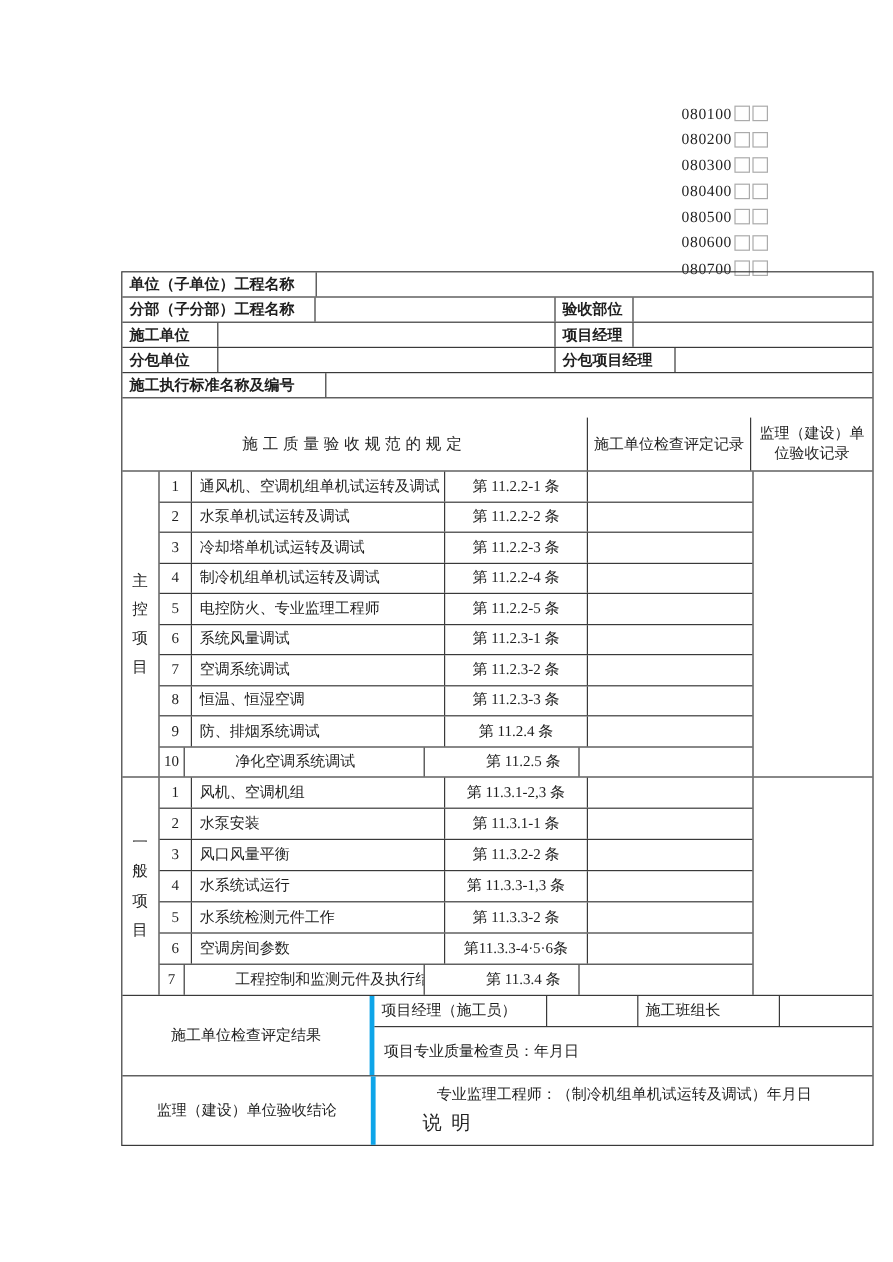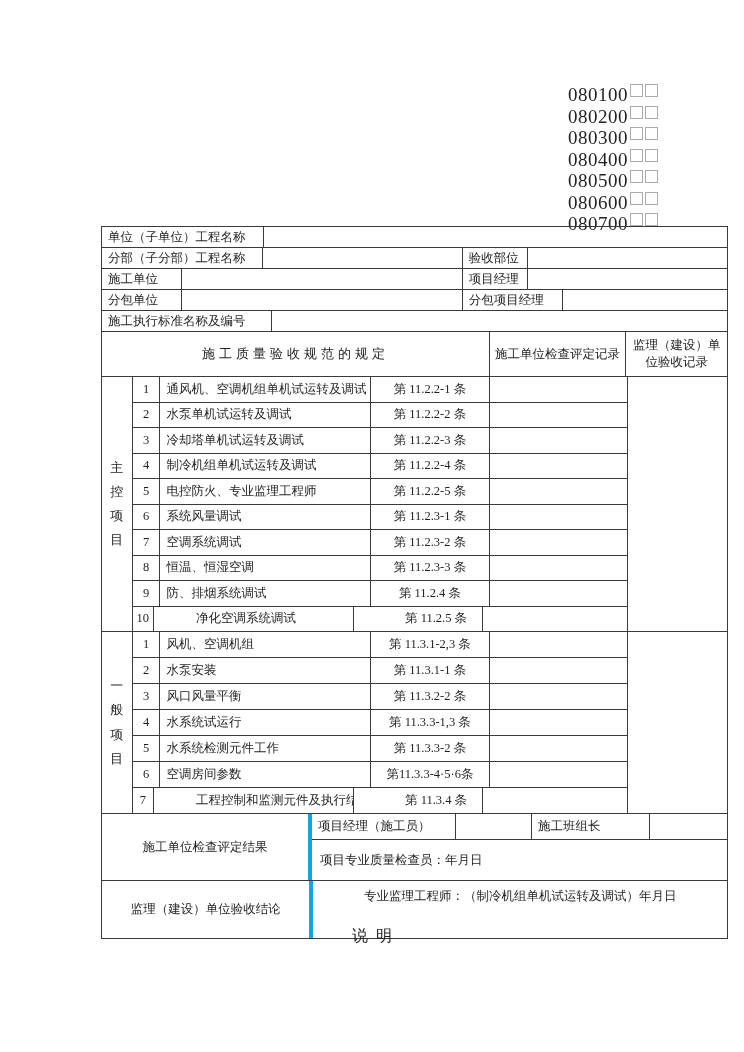--- a/index.html
+++ b/index.html
@@ -3,37 +3,37 @@
 <meta charset="utf-8">
 <style>
   html,body{margin:0;padding:0;}
   body{
     width:744px;height:1052px;background:#ffffff;position:relative;
     font-family:"Liberation Serif","DejaVu Serif",serif;
     color:#1f1f1f;-webkit-font-smoothing:antialiased;
   }
   
   .codes{position:absolute;left:568px;top:84px;}
-  .code-line{height:21.5px;display:flex;align-items:flex-start;font-size:19px;letter-spacing:.5px;}
+  .code-line{height:21.5px;display:flex;align-items:center;font-size:13px;letter-spacing:.5px;}
   .box{width:11px;height:11px;border:1px solid #ababab;margin-left:2px;background:#fff;}
   
   .sheet{
     position:absolute;left:101px;top:226px;width:627px;
     border:1px solid #3a3a3a;box-sizing:border-box;font-size:12.5px;
   }
   .tr{display:flex;border-bottom:1px solid #3a3a3a;}
   .td{
     border-right:1px solid #3a3a3a;box-sizing:border-box;display:flex;
     align-items:center;padding:0 6px;overflow:hidden;white-space:nowrap;
   }
   .td:last-child{border-right:none;}
   .td.wrap{white-space:normal;}
   .ctr{justify-content:center;text-align:center;padding:0 2px;}
-  .info .tr{height:20px;}
-  .spec-head{height:44px;}
+  .info .tr{height:20px;font-weight:bold;}
+  .spec-head{height:44px;margin-top:16px;}
   .spec-head .td{white-space:normal;}
   .reg-head{letter-spacing:4px;font-size:13px;}
   .block{display:flex;border-bottom:1px solid #3a3a3a;box-sizing:border-box;}
   .vcell{width:31px;border-right:1px solid #3a3a3a;display:flex;align-items:center;justify-content:center;box-sizing:border-box;}
   .vlabel{width:1em;word-break:break-all;line-height:1.85;font-size:13px;text-align:center;}
   .rows{display:flex;flex-direction:column;border-right:1px solid #3a3a3a;box-sizing:border-box;}
   .rows-a{width:495px;}
   .rows-b{width:495px;}
   .rows-a .tr{height:24.5px;}
   .rows-b .tr{height:25px;}

